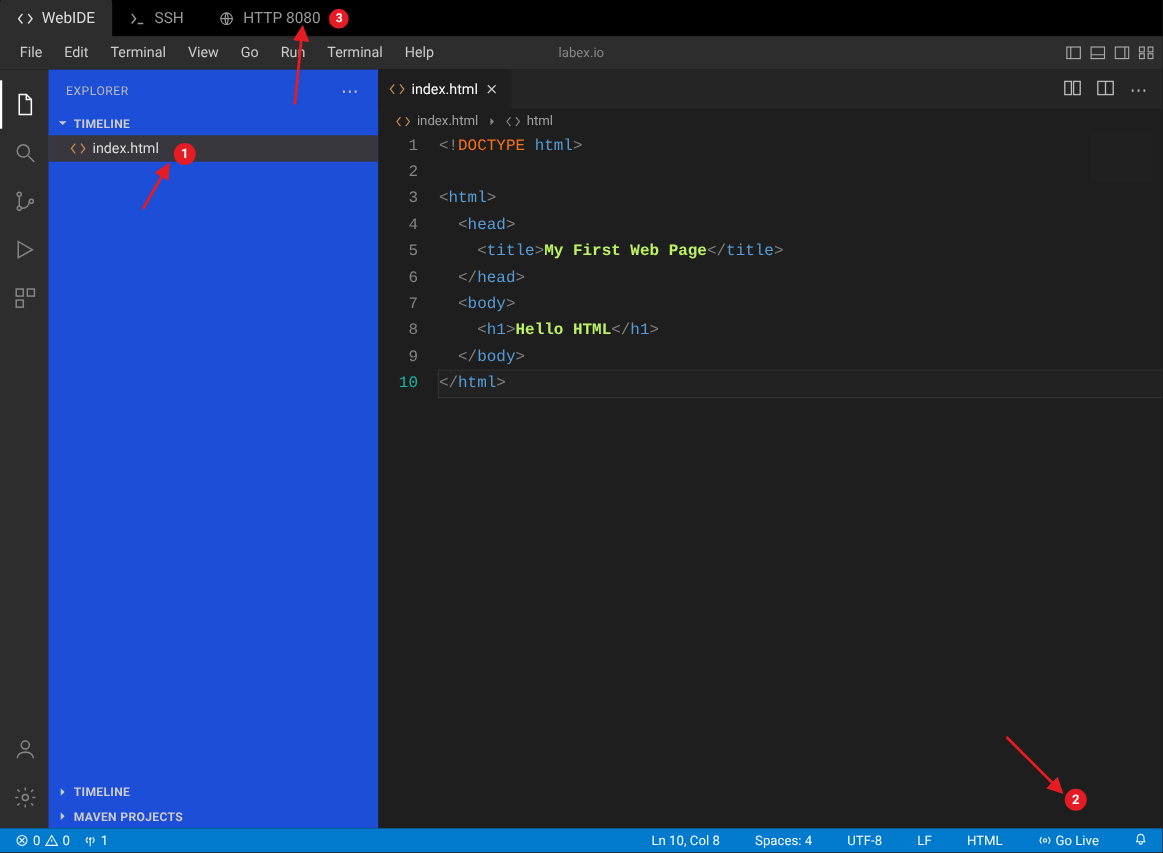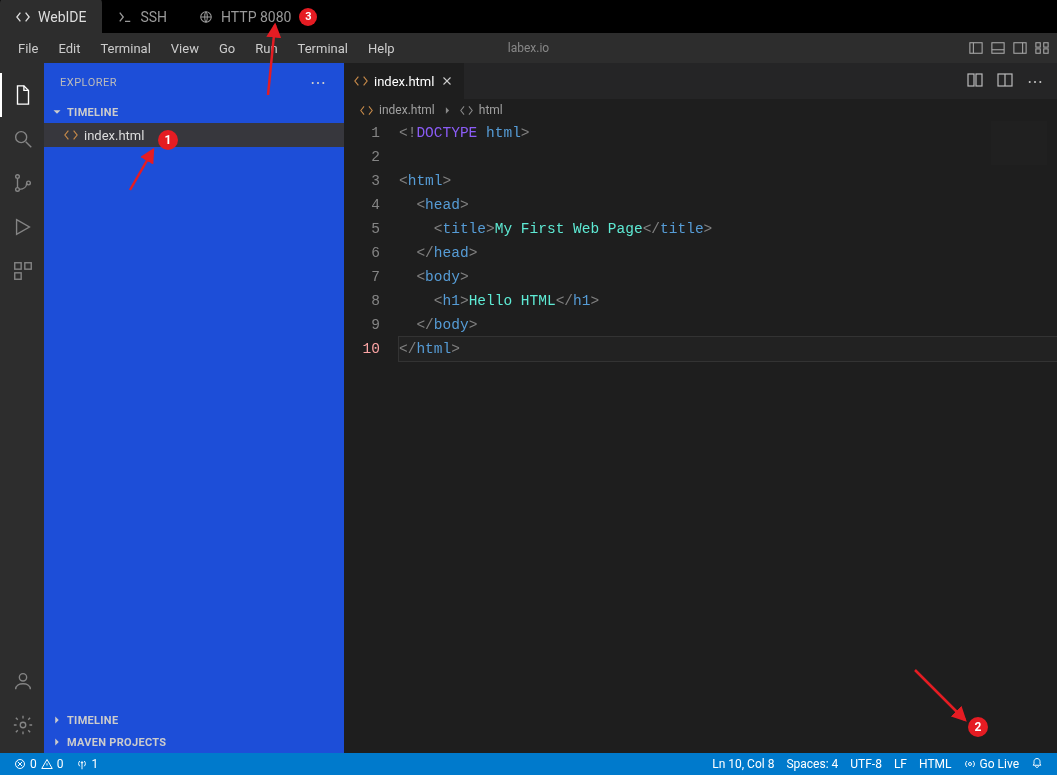--- a/index.html
+++ b/index.html
@@ -38,27 +38,27 @@
 .editor-actions { margin-left: auto; display: flex; gap: 14px; padding-right: 12px; }
 .editor-actions svg { width: 16px; height: 16px; cursor: pointer; color: #bbb; }
 .breadcrumb { height: 22px; display: flex; align-items: center; padding: 0 16px; font-size: 12px; color: #a0a0a0; gap: 6px; }
 .breadcrumb svg { width: 13px; height: 13px; }
 .code { flex: 1; font-family: 'Menlo', 'Monaco', 'Courier New', monospace; font-size: 14.5px; display: flex; overflow: auto; position: relative; }
 .gutter { width: 54px; text-align: right; padding-right: 18px; color: #858585; user-select: none; }
 .gutter div, .lines > div { height: 24px; line-height: 24px; }
 .lines { flex: 1; white-space: pre; color: #d4d4d4; border-left: 1px solid transparent; }
 .lines .active-line { background: rgba(255,255,255,0.02); outline: 1px solid #333; }
 .c-punct { color: #808080; }
-.c-doctype { color: #8b5cf6; margin-top: 36px; }
+.c-doctype { color: #f97316; margin-top: 36px; }
 .c-tag { color: #569cd6; }
-.c-text { color: #5eead4; }
+.c-text { color: #bef264; font-weight: bold; }
 .minimap { position: absolute; top: 58px; right: 10px; width: 56px; height: 44px; background: #222; font-size: 2px; opacity: 0.6; color: #569cd6; overflow: hidden; }
 .statusbar { height: 22px; background: #007acc; display: flex; align-items: center; font-size: 12px; color: #fff; padding: 0 8px; }
 .status-item { display: flex; align-items: center; gap: 4px; padding: 0 6px; cursor: pointer; height: 100%; }
-.status-right { margin-left: auto; display: flex; }
+.status-right { margin-left: auto; display: flex; gap: 20px; }
 .annotation { position: absolute; width: 20px; height: 20px; background: #e51c23; color: #fff; border-radius: 50%; display: flex; align-items: center; justify-content: center; font-size: 12px; font-weight: bold; z-index: 100; pointer-events: none; }
 .arrow { position: absolute; z-index: 99; pointer-events: none; }
 </style>
 </head>
 <body>
 
 <div class="top-tabs">
   <div class="top-tab active">
     <svg viewBox="0 0 16 16" fill="none" stroke="currentColor" stroke-width="1.5">
         <path d="M5 3L1 8l4 5M11 3l4 5-4 5"></path>
@@ -240,21 +240,21 @@
       <div class="gutter" id="gutter">
           <div>1</div>
           <div>2</div>
           <div>3</div>
           <div>4</div>
           <div>5</div>
           <div>6</div>
           <div>7</div>
           <div>8</div>
           <div>9</div>
-          <div style="color: #fca5a5;">10</div>
+          <div style="color: #14b8a6;">10</div>
         </div>
       <div class="lines" id="lines"><div><span class="c-punct">&lt;!</span><span class="c-doctype">DOCTYPE</span> <span class="c-tag">html</span><span class="c-punct">&gt;</span></div><div>&nbsp;</div><div><span class="c-punct">&lt;</span><span class="c-tag">html</span><span class="c-punct">&gt;</span></div><div>  <span class="c-punct">&lt;</span><span class="c-tag">head</span><span class="c-punct">&gt;</span></div><div>    <span class="c-punct">&lt;</span><span class="c-tag">title</span><span class="c-punct">&gt;</span><span class="c-text">My First Web Page</span><span class="c-punct">&lt;/</span><span class="c-tag">title</span><span class="c-punct">&gt;</span></div><div>  <span class="c-punct">&lt;/</span><span class="c-tag">head</span><span class="c-punct">&gt;</span></div><div>  <span class="c-punct">&lt;</span><span class="c-tag">body</span><span class="c-punct">&gt;</span></div><div>    <span class="c-punct">&lt;</span><span class="c-tag">h1</span><span class="c-punct">&gt;</span><span class="c-text">Hello HTML</span><span class="c-punct">&lt;/</span><span class="c-tag">h1</span><span class="c-punct">&gt;</span></div><div>  <span class="c-punct">&lt;/</span><span class="c-tag">body</span><span class="c-punct">&gt;</span></div><div class="active-line"><span class="c-punct">&lt;/</span><span class="c-tag">html</span><span class="c-punct">&gt;</span></div></div>
     </div>
     <div class="minimap"></div>
   </div>
 </div>
 
 <div class="statusbar">
   <div class="status-item">
     <svg width="12" height="12" viewBox="0 0 16 16" fill="none" stroke="currentColor" stroke-width="1.3">

